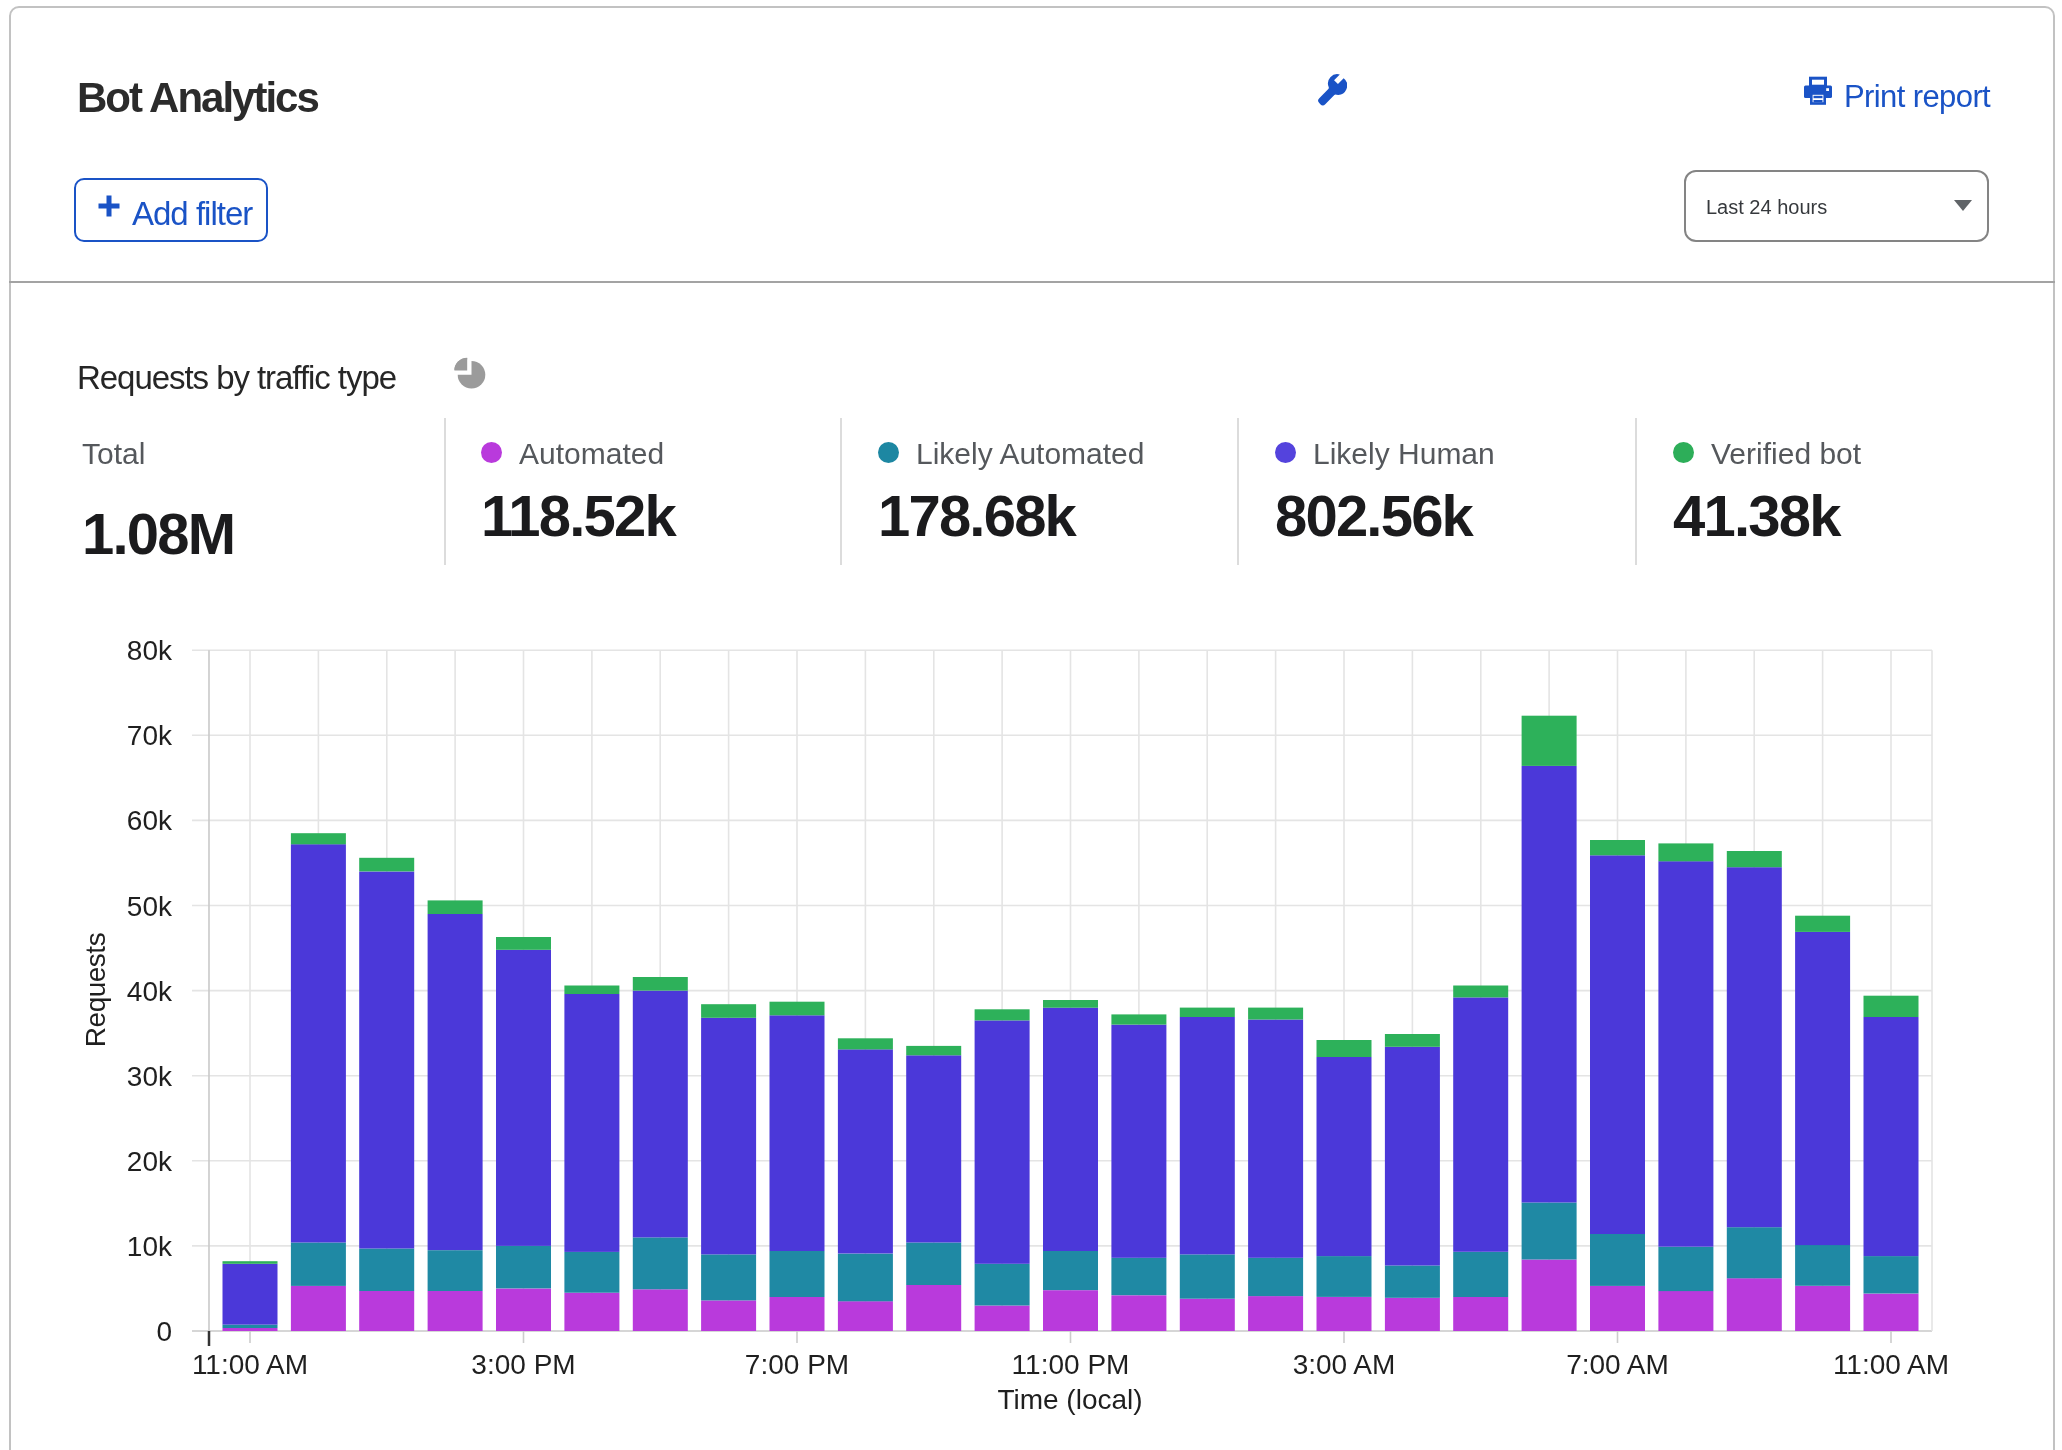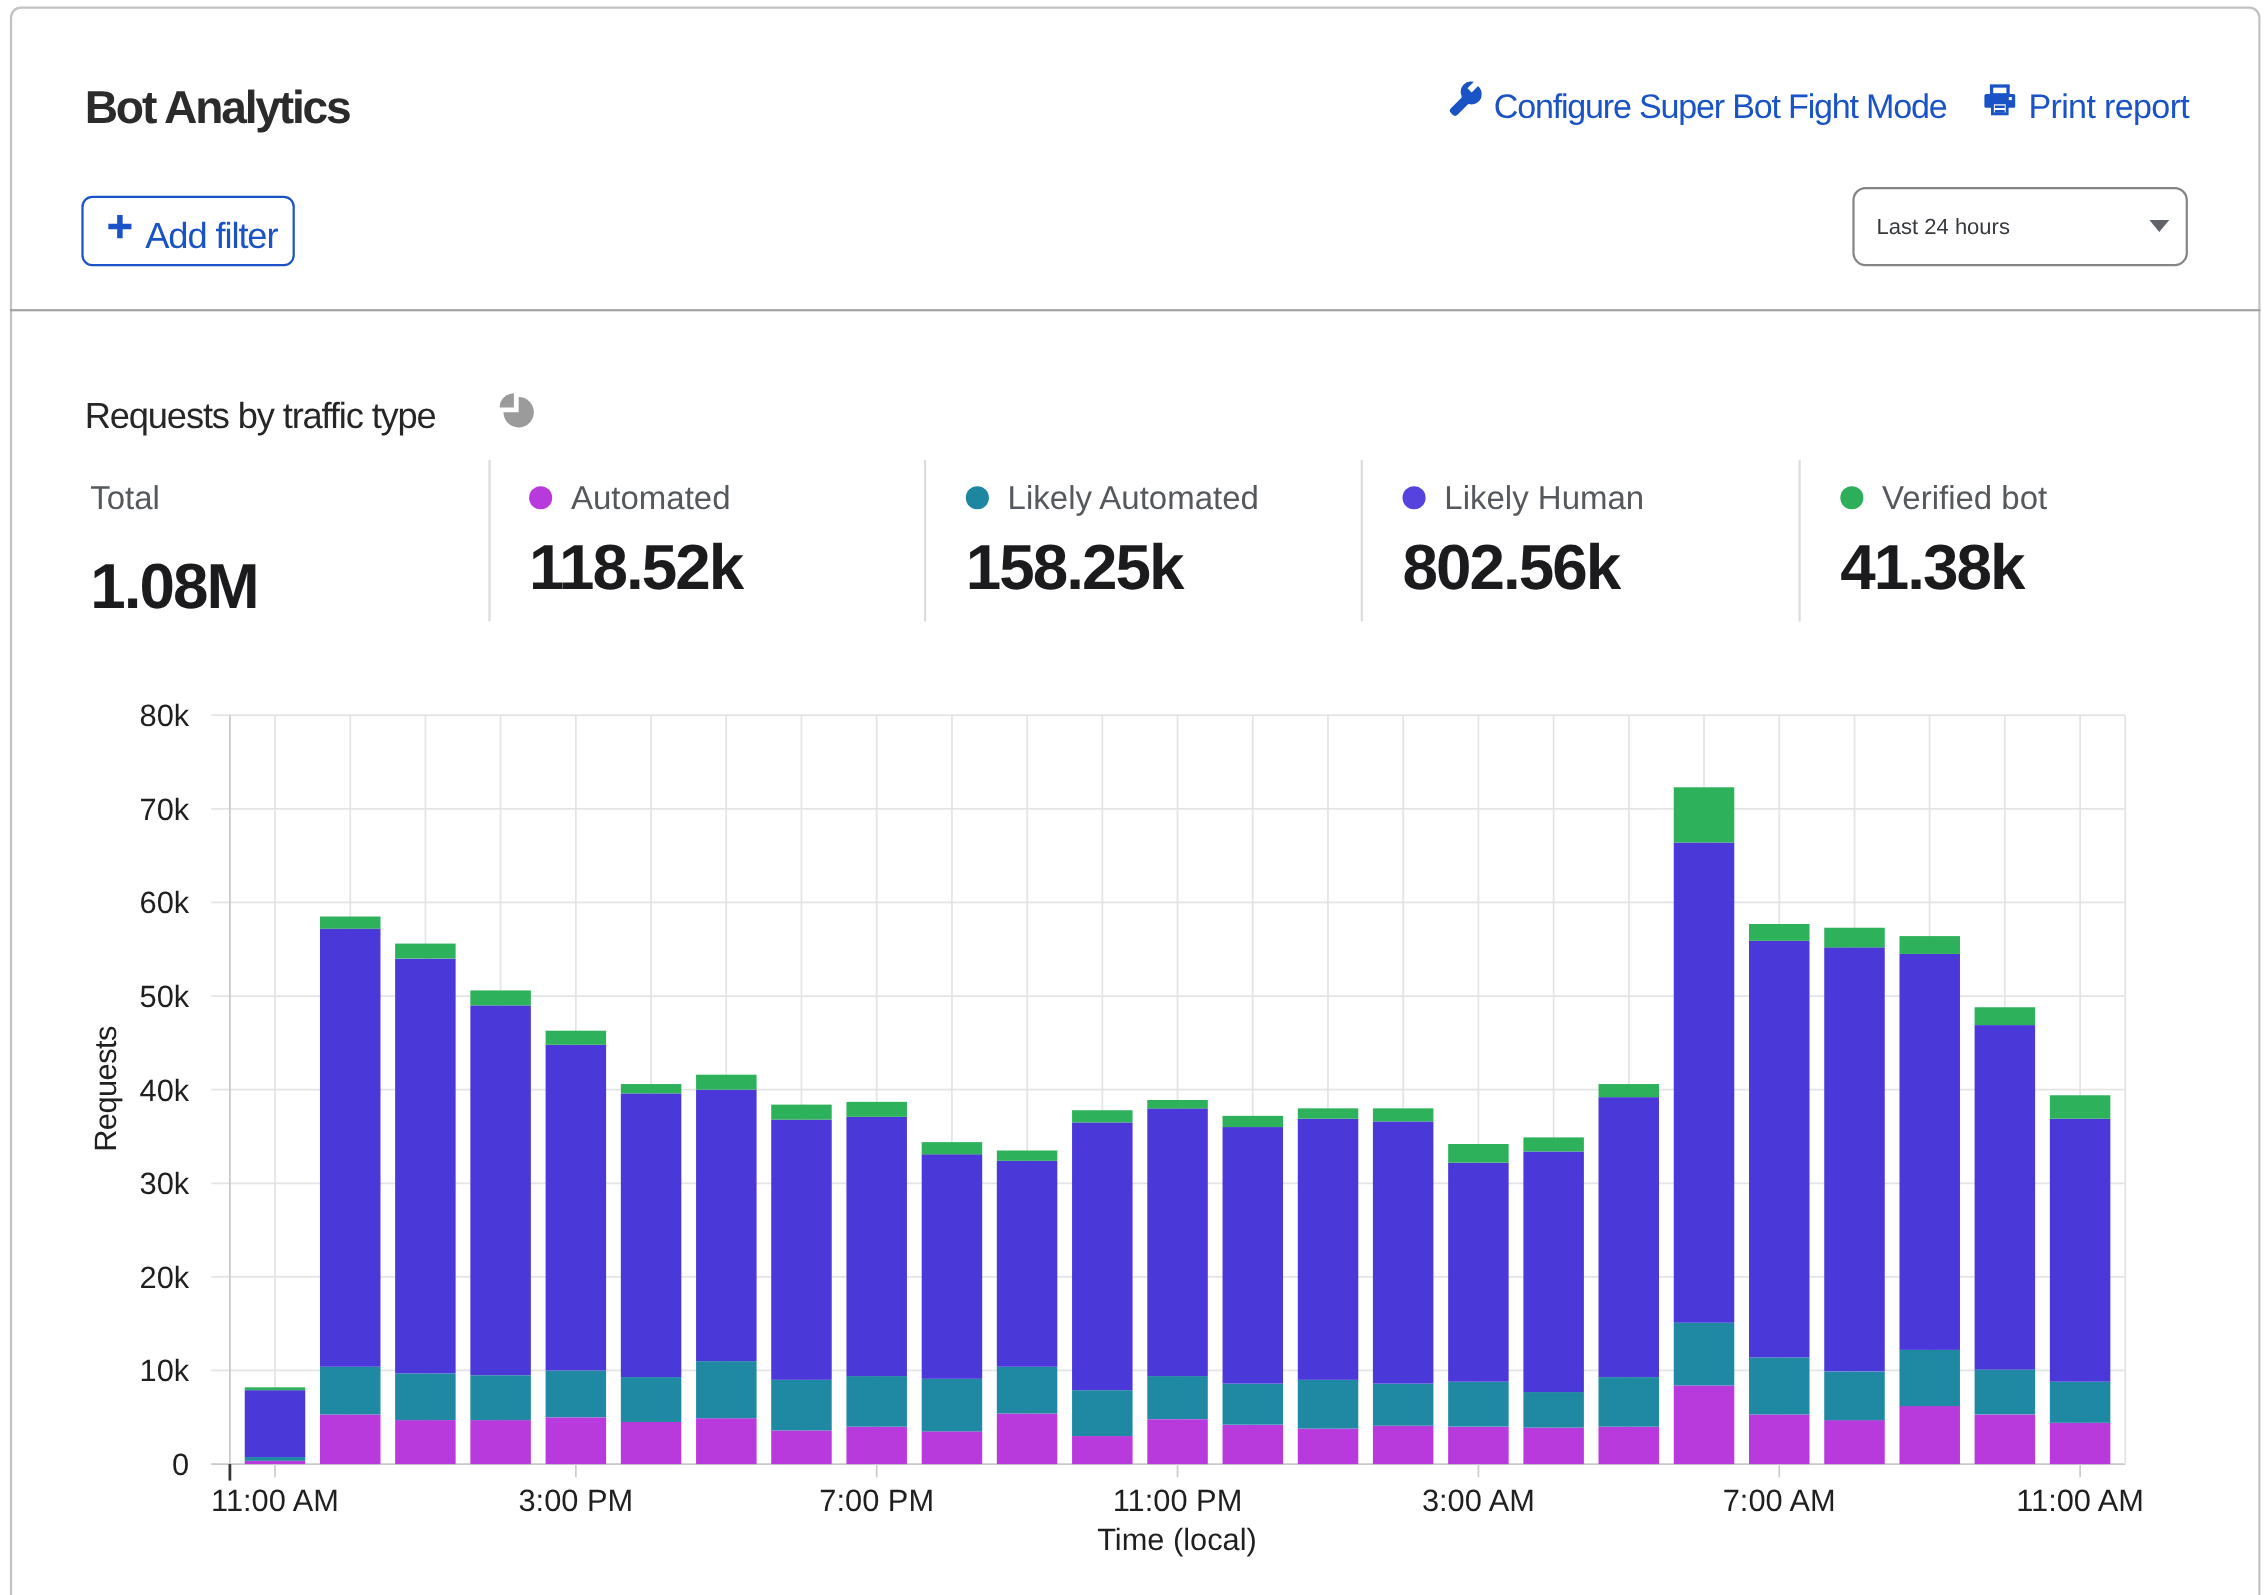--- a/index.html
+++ b/index.html
@@ -13,21 +13,20 @@
 .val {font-size:58px;font-weight:700;color:#1b1b1d;line-height:58px;letter-spacing:-1.8px}
 .sel {font-size:20px;color:#36393d;line-height:29px}
 </style></head>
 <body>
 <div id="page">
   <div class="card"></div>
   <div class="abs h1" style="left:77px;top:77px">Bot Analytics</div>
   <svg class="abs" style="left:1315px;top:71px" width="32" height="38" viewBox="0 0 24 28">
 <path d="M21.5 5.2 17.2 9.5 14.3 6.6 18.6 2.3 A7 7 0 0 0 10.2 11.6 Q10.6 12.7 10.0 13.3 L3.2 20.1 A2.6 2.6 0 0 0 3.2 23.8 L4.0 24.6 A2.6 2.6 0 0 0 7.7 24.6 L14.5 17.8 Q15.1 17.2 16.2 17.6 A7 7 0 0 0 21.5 5.2 Z" fill="#1a53c6"></path>
 </svg>
-  <div class="abs link" style="left:1358px;top:81px;letter-spacing:-1.1px">Configure Super Bot Fight Mode</div>
   <svg class="abs" style="left:1803px;top:76px" width="30" height="30" viewBox="0 0 30 30">
 <rect x="7.5" y="2.2" width="15" height="8" fill="none" stroke="#1a53c6" stroke-width="3"></rect>
 <rect x="1" y="9.5" width="28" height="12.5" rx="1.5" fill="#1a53c6"></rect>
 <rect x="23.2" y="12.2" width="2.8" height="2.8" fill="#fff"></rect>
 <rect x="8.3" y="17.5" width="13.4" height="10" fill="#fff" stroke="#1a53c6" stroke-width="2.6"></rect>
 <line x1="10.5" y1="21" x2="19.5" y2="21" stroke="#1a53c6" stroke-width="2.4"></line>
 <line x1="10.5" y1="25.2" x2="19.5" y2="25.2" stroke="#1a53c6" stroke-width="2.4"></line>
 </svg>
   <div class="abs link" style="left:1844px;top:81px">Print report</div>
   <div class="abs" style="left:74px;top:178px;width:194px;height:64px;border:2.5px solid #1a53c6;border-radius:10px;background:#fff"></div>
@@ -47,21 +46,21 @@
 <path d="M20.5 17.8 L20.5 2 A15 15 0 0 0 5 17.8 Z" fill="#ffffff"></path>
 <path d="M16.2 13.4 L16.2 0.9 A12.8 12.8 0 0 0 3.4 13.4 Z" fill="#9b9b9b"></path>
 </svg>
   <div class="abs lbl" style="left:82px;top:439px">Total</div>
 <div class="abs val" style="left:82px;top:505px">1.08M</div>
 <div class="abs" style="left:481px;top:442px;width:21px;height:21px;border-radius:50%;background:#b93adc"></div>
 <div class="abs lbl" style="left:519px;top:439px">Automated</div>
 <div class="abs val" style="left:481px;top:487px">118.52k</div>
 <div class="abs" style="left:878px;top:442px;width:21px;height:21px;border-radius:50%;background:#1d87a2"></div>
 <div class="abs lbl" style="left:916px;top:439px">Likely Automated</div>
-<div class="abs val" style="left:878px;top:487px">158.25k</div>
+<div class="abs val" style="left:878px;top:487px">178.68k</div>
 <div class="abs" style="left:1275px;top:442px;width:21px;height:21px;border-radius:50%;background:#5443dd"></div>
 <div class="abs lbl" style="left:1313px;top:439px">Likely Human</div>
 <div class="abs val" style="left:1275px;top:487px">802.56k</div>
 <div class="abs" style="left:1673px;top:442px;width:21px;height:21px;border-radius:50%;background:#2dae59"></div>
 <div class="abs lbl" style="left:1711px;top:439px">Verified bot</div>
 <div class="abs val" style="left:1673px;top:487px">41.38k</div>
 <div class="abs" style="left:444px;top:418px;width:2px;height:147px;background:#dcdcdc"></div>
 <div class="abs" style="left:840px;top:418px;width:2px;height:147px;background:#dcdcdc"></div>
 <div class="abs" style="left:1237px;top:418px;width:2px;height:147px;background:#dcdcdc"></div>
 <div class="abs" style="left:1635px;top:418px;width:2px;height:147px;background:#dcdcdc"></div>

